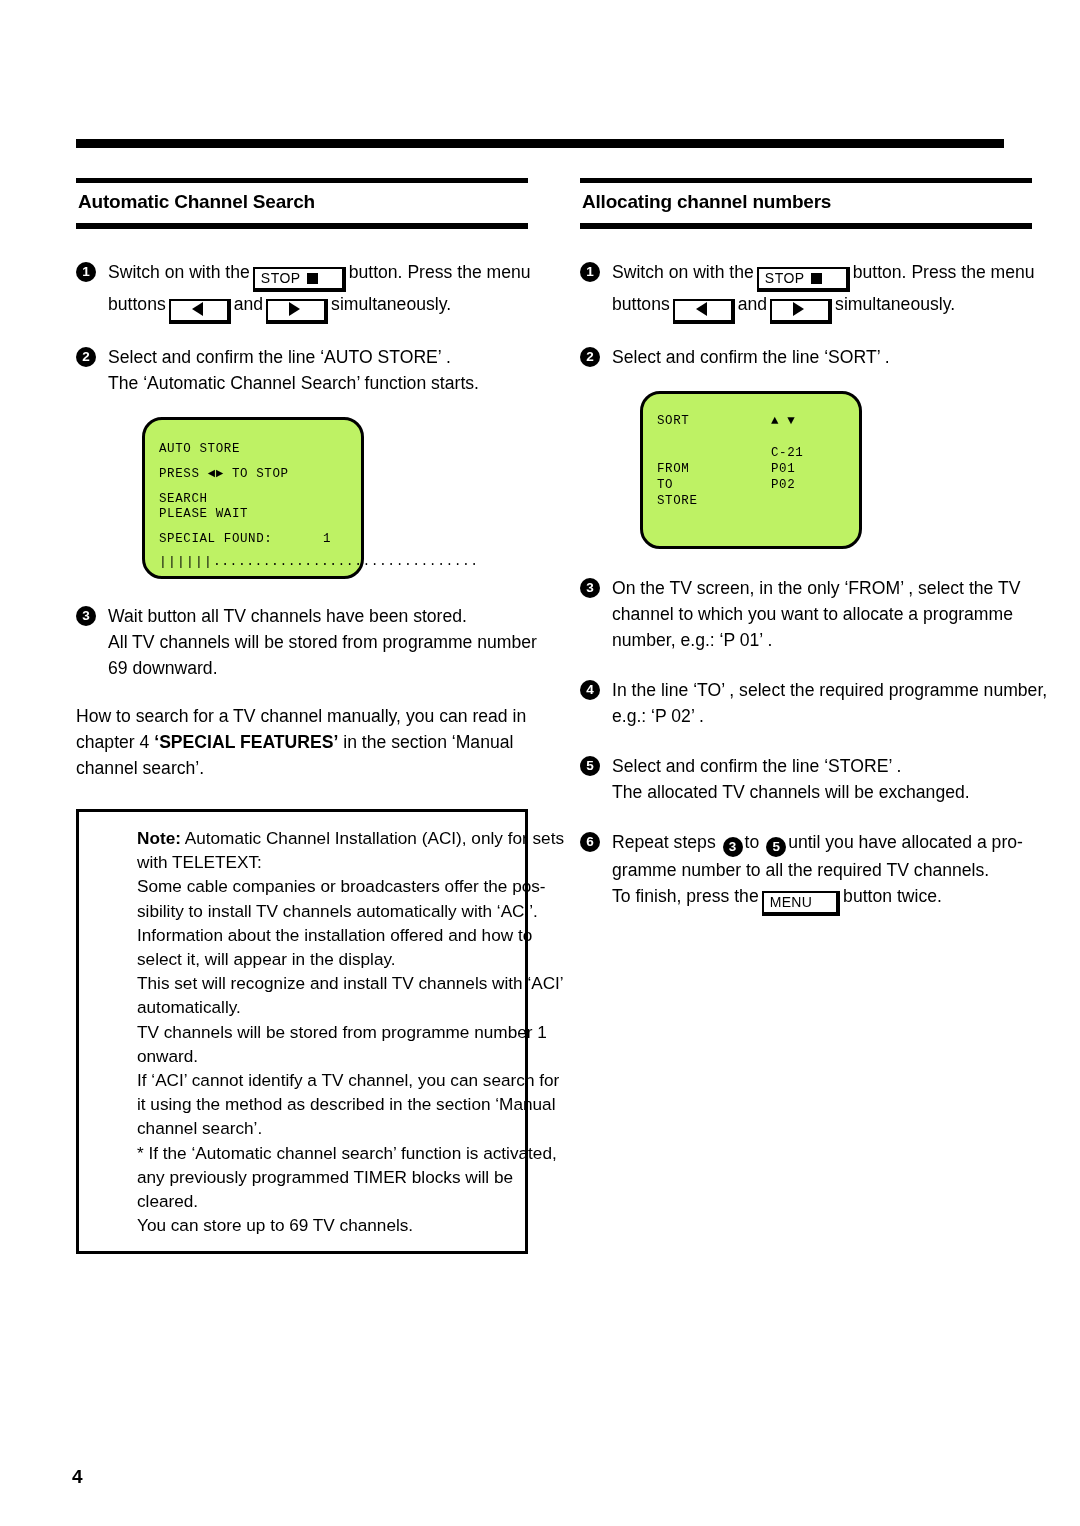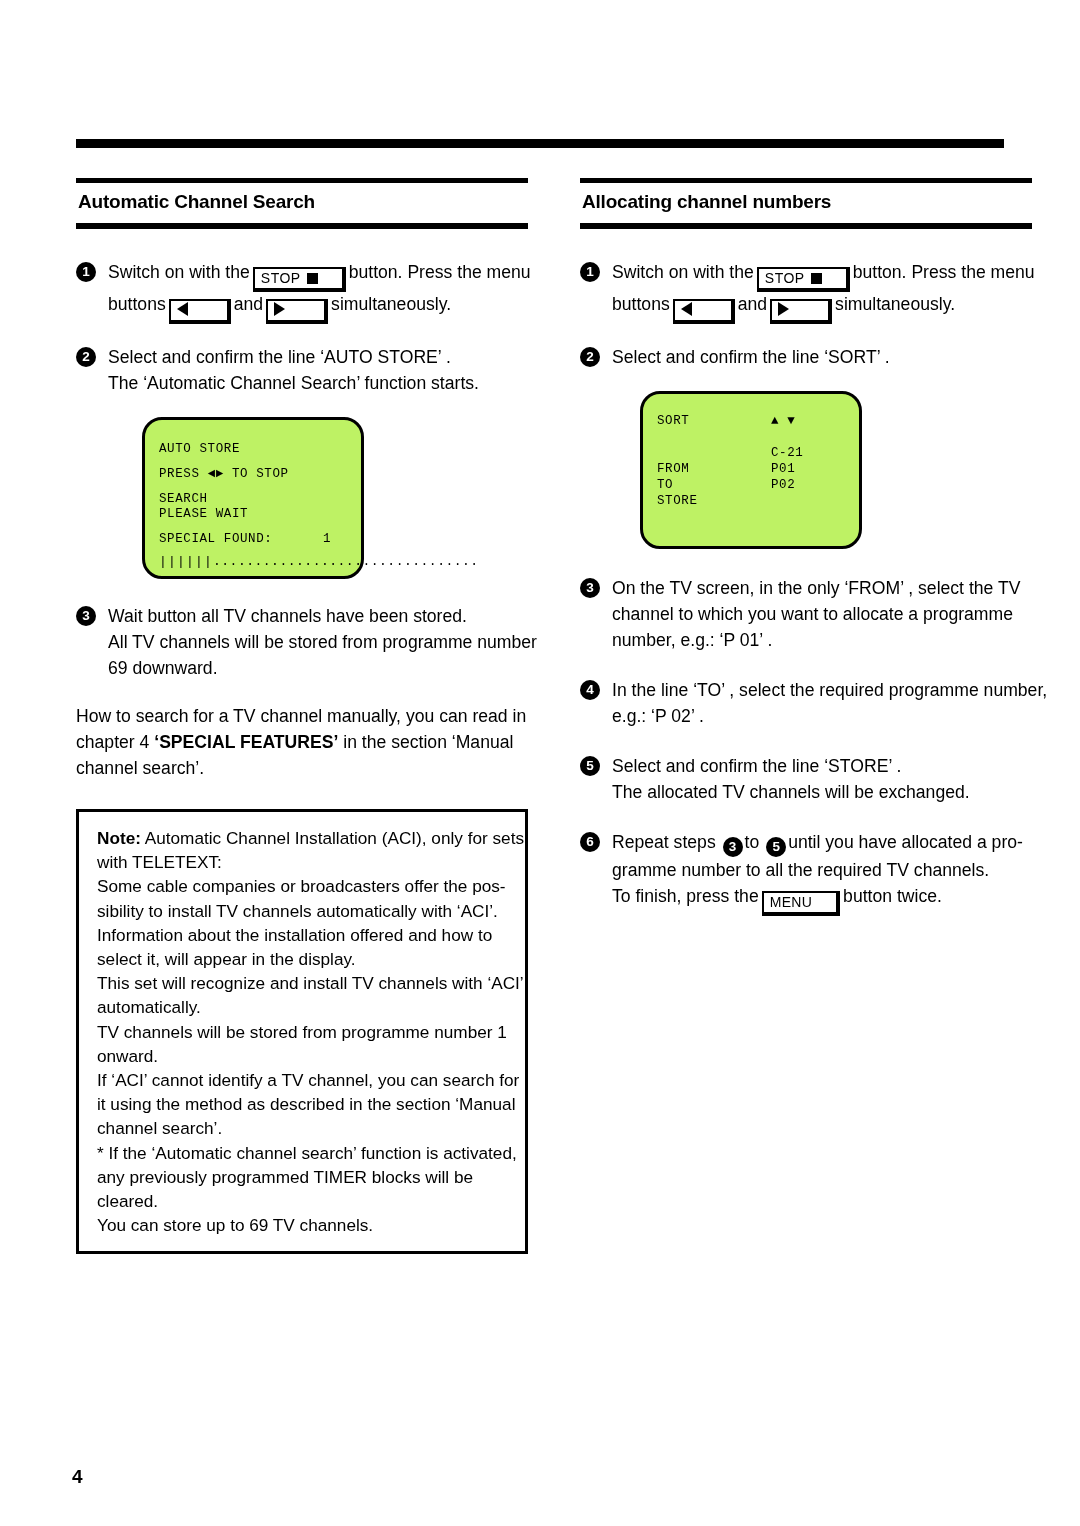--- a/index.html
+++ b/index.html
@@ -41,21 +41,21 @@
     line-height: 20px; text-align: center; vertical-align: -3px;
     font-family: "Liberation Sans", sans-serif;
   }
   .badge-lead { position: absolute; left: 0px; top: 3px; }
   .badge-inline { margin: 0 2px; }
 
   
   .key {
     display: inline-block; vertical-align: -4px;
     border: 2px solid #000; border-right-width: 4px; border-bottom-width: 4px;
-    background: #fff; text-align: left;
+    background: #fff; text-align: right;
     font-size: 14px; line-height: 16px; padding: 1px 24px 2px 6px;
     margin: 0 3px; position: relative; top: 1px;
   }
   .key-stop { min-width: 82px; letter-spacing: 0.5px; }
   .key-arrow { min-width: 62px; }
   .key-menu { min-width: 72px; letter-spacing: 0.3px; }
   .sq { display: inline-block; width: 11px; height: 11px; background: #000;
         vertical-align: -1px; margin-left: 6px; }
   .tri-l { display: inline-block; width: 0; height: 0; vertical-align: -1px;
            border-top: 7px solid transparent; border-bottom: 7px solid transparent;
@@ -81,21 +81,21 @@
   
   .para { font-size: 17.6px; line-height: 26px; margin-top: 8px; }
   .para .ln { display: block; white-space: nowrap; }
   .para b, .step-body b { font-weight: bold; }
 
   
   .notebox {
     border: 3px solid #000; background: #fff;
     padding: 14px 16px 14px 18px; margin-top: 28px;
   }
-  .notebox .ln { display: block; font-size: 17.2px; line-height: 24.2px; white-space: nowrap; }
+  .notebox .ln { display: block; font-size: 17.2px; line-height: 24.2px; white-space: nowrap; margin-left: 40px; }
 
   
   .pageno {
     position: absolute; left: 72px; top: 1466px;
     font-size: 19px; font-weight: bold;
   }
 </style>
 </head>
 <body>
 

